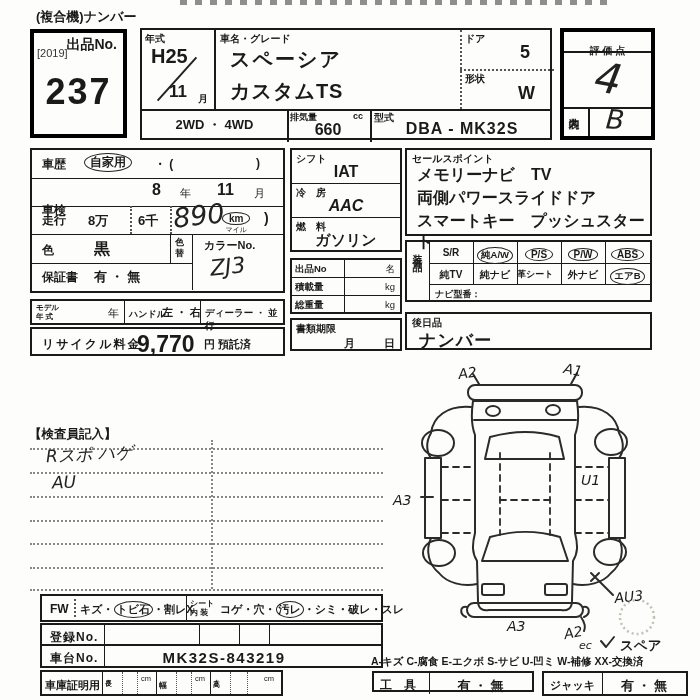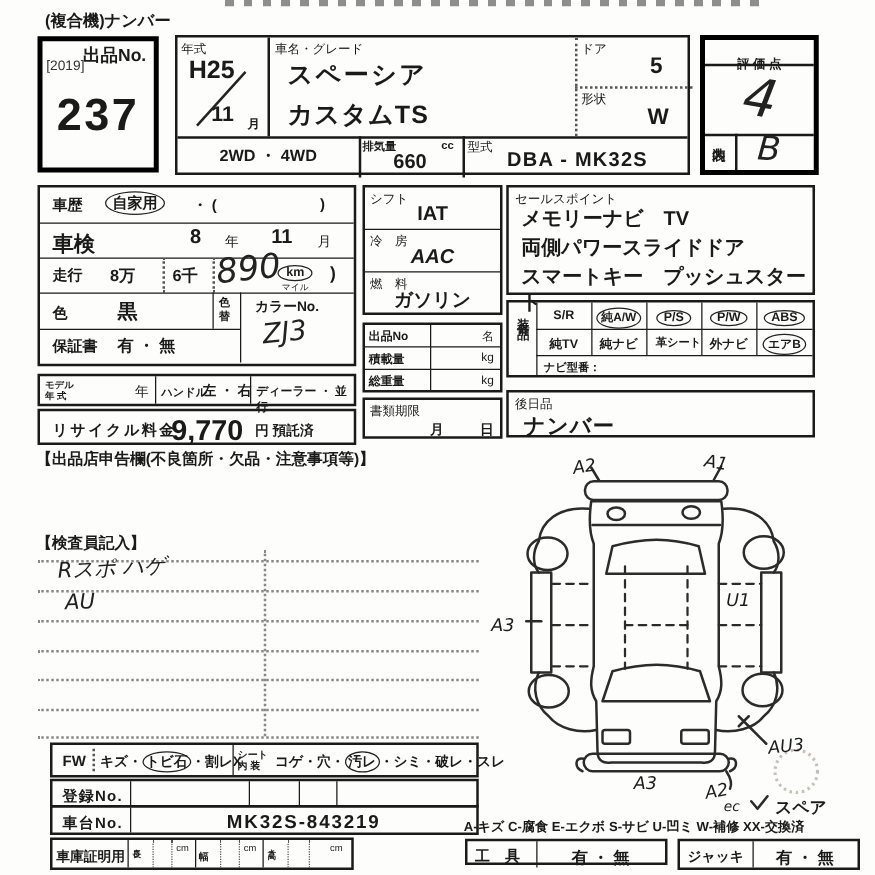--- a/index.html
+++ b/index.html
@@ -2,21 +2,21 @@
 <html><head>
 <meta charset="utf-8">
 <style>
   html,body{margin:0;padding:0;background:#e8e8e8;}
   #sheet{position:relative;width:700px;height:700px;background:#fdfdfb;overflow:hidden;
          font-family:"Liberation Sans","DejaVu Sans",sans-serif;color:#1a1a1a;}
   .abs{position:absolute;}
   .bx{position:absolute;border:2px solid #1a1a1a;box-sizing:border-box;}
   .bx3{position:absolute;border:4px solid #000;box-sizing:border-box;}
   .b{font-weight:bold;}
-  .lbl{font-size:10px;font-weight:normal;}
+  .lbl{font-size:10px;font-weight:bold;}
   .hand{font-family:"DejaVu Sans",sans-serif;font-style:italic;color:#222;}
   .circ{display:inline-block;border:1.6px solid #222;border-radius:50%;padding:0 5px;}
   .vln{position:absolute;border-left:1.5px solid #1a1a1a;}
   .vln2{position:absolute;border-left:2px solid #1a1a1a;}
   .hln{position:absolute;border-top:1.5px solid #1a1a1a;}
   .hln2{position:absolute;border-top:2px solid #1a1a1a;}
   .dotv{position:absolute;border-left:2px dotted #555;}
   .doth{position:absolute;border-top:2px dotted #555;}
   .dotrow{position:absolute;border-top:2px dotted #888;width:353px;left:30px;}
   .vert{writing-mode:vertical-rl;text-orientation:upright;}
@@ -85,21 +85,21 @@
     <div class="hln" style="left:0;top:84px;width:100%;"></div>
     <div class="hln" style="left:0;top:113px;width:160px;"></div>
     <div class="vln" style="left:138px;top:84px;height:29px;"></div>
     <div class="vln" style="left:160px;top:84px;height:56px;"></div>
 
     <div class="abs b" style="left:10px;top:6px;font-size:12px;">車歴</div>
     <div class="abs circ b" style="left:52px;top:3px;font-size:12px;">自家用</div>
     <div class="abs b" style="left:122px;top:6px;font-size:12px;">・ (</div>
     <div class="abs b" style="left:224px;top:6px;font-size:12px;">)</div>
 
-    <div class="abs b" style="left:10px;top:34px;font-size:17px;">車検</div>
+    <div class="abs b" style="left:10px;top:52px;font-size:12px;">車検</div>
     <div class="abs b" style="left:120px;top:31px;font-size:16px;">8</div>
     <div class="abs" style="left:148px;top:36px;font-size:11px;">年</div>
     <div class="abs b" style="left:185px;top:31px;font-size:16px;">11</div>
     <div class="abs" style="left:222px;top:36px;font-size:11px;">月</div>
 
     <div class="abs b" style="left:10px;top:62px;font-size:12px;">走行</div>
     <div class="abs b" style="left:56px;top:62px;font-size:13px;">8万</div>
     <div class="dotv" style="left:98px;top:56px;height:28px;"></div>
     <div class="abs b" style="left:106px;top:62px;font-size:13px;">6千</div>
     <div class="dotv" style="left:138px;top:56px;height:28px;"></div>
@@ -135,21 +135,20 @@
     <div class="vln" style="left:168px;top:0;height:22px;"></div>
     <div class="abs b" style="left:173px;top:6px;font-size:9.5px;">ディーラー ・ 並行</div>
   </div>
 
   <div class="bx" style="left:30px;top:327px;width:255px;height:29px;border-width:2.5px;">
     <div class="abs b" style="left:10px;top:7px;font-size:12px;letter-spacing:2px;">リサイクル料金</div>
     <div class="abs b" style="left:105px;top:2px;font-size:23px;">9,770</div>
     <div class="abs b" style="left:172px;top:8px;font-size:11px;">円 預託済</div>
   </div>
 
-  <div class="abs b" style="left:29px;top:359px;font-size:12.5px;">【出品店申告欄(不良箇所・欠品・注意事項等)】</div>
 
   <div class="bx" style="left:290px;top:148px;width:112px;height:104px;border-width:2.5px;">
     <div class="hln" style="left:0;top:33px;width:100%;"></div>
     <div class="hln" style="left:0;top:67px;width:100%;"></div>
     <div class="abs lbl" style="left:4px;top:2px;">シフト</div>
     <div class="abs b" style="left:0;top:13px;width:100%;text-align:center;font-size:16px;">IAT</div>
     <div class="abs lbl" style="left:4px;top:36px;">冷　房</div>
     <div class="abs b" style="left:0;top:47px;width:100%;text-align:center;font-size:16px;font-style:italic;">AAC</div>
     <div class="abs lbl" style="left:4px;top:70px;">燃　料</div>
     <div class="abs b" style="left:0;top:81px;width:100%;text-align:center;font-size:15px;">ガソリン</div>
@@ -189,21 +188,21 @@
     <div class="vln" style="left:110px;top:0;height:42px;"></div>
     <div class="vln" style="left:154px;top:0;height:42px;"></div>
     <div class="vln" style="left:198px;top:0;height:42px;"></div>
     <div class="abs b" style="left:22px;top:5px;width:44px;text-align:center;font-size:10px;">S/R</div>
     <div class="abs" style="left:66px;top:2px;width:44px;text-align:center;"><span class="circ b" style="font-size:9.5px;padding:1px 3px;">純A/W</span></div>
     <div class="abs" style="left:110px;top:2px;width:44px;text-align:center;"><span class="circ b" style="font-size:10px;">P/S</span></div>
     <div class="abs" style="left:154px;top:2px;width:44px;text-align:center;"><span class="circ b" style="font-size:10px;">P/W</span></div>
     <div class="abs" style="left:198px;top:2px;width:45px;text-align:center;"><span class="circ b" style="font-size:10px;">ABS</span></div>
     <div class="abs b" style="left:22px;top:26px;width:44px;text-align:center;font-size:10px;">純TV</div>
     <div class="abs b" style="left:66px;top:26px;width:44px;text-align:center;font-size:10px;">純ナビ</div>
-    <div class="abs b" style="left:110px;top:26px;width:44px;text-align:right;font-size:9px;">革シート</div>
+    <div class="abs b" style="left:110px;top:26px;width:44px;text-align:left;font-size:9px;">革シート</div>
     <div class="abs b" style="left:154px;top:26px;width:44px;text-align:center;font-size:10px;">外ナビ</div>
     <div class="abs" style="left:198px;top:23px;width:45px;text-align:center;"><span class="circ b" style="font-size:9.5px;padding:1px 3px;">エアB</span></div>
     <div class="abs b" style="left:28px;top:46px;font-size:9px;">ナビ型番：</div>
   </div>
 
   <div class="bx" style="left:405px;top:312px;width:247px;height:38px;border-width:2.5px;">
     <div class="abs lbl" style="left:5px;top:2px;">後日品</div>
     <div class="abs b" style="left:12px;top:15px;font-size:17px;letter-spacing:1px;">ナンバー</div>
   </div>
 
@@ -306,21 +305,21 @@
   <div class="bx" style="left:40px;top:623px;width:343px;height:23px;">
     <div class="abs b" style="left:8px;top:4px;font-size:12px;letter-spacing:1px;">登録No.</div>
     <div class="vln" style="left:62px;top:0;height:19px;"></div>
     <div class="vln" style="left:157px;top:0;height:19px;"></div>
     <div class="vln" style="left:197px;top:0;height:19px;"></div>
     <div class="vln" style="left:227px;top:0;height:19px;"></div>
   </div>
   <div class="bx" style="left:40px;top:644px;width:343px;height:24px;">
     <div class="abs b" style="left:8px;top:4px;font-size:12px;letter-spacing:1px;">車台No.</div>
     <div class="vln" style="left:62px;top:0;height:20px;"></div>
-    <div class="abs b" style="left:62px;top:3px;width:240px;text-align:center;font-size:15px;letter-spacing:1.5px;margin-left:19px;">MK32S-843219</div>
+    <div class="abs b" style="left:62px;top:3px;width:240px;text-align:center;font-size:15px;letter-spacing:1.5px;">MK32S-843219</div>
   </div>
 
   <div class="bx" style="left:40px;top:670px;width:243px;height:26px;">
     <div class="abs b" style="left:3px;top:6px;font-size:11px;">車庫証明用</div>
     <div class="vln" style="left:60px;top:0;height:22px;"></div>
     <div class="abs b vert" style="left:63px;top:2px;font-size:7px;line-height:1;">長さ</div>
     <div class="dotv" style="left:80px;top:0;height:22px;border-left-width:1px;"></div>
     <div class="dotv" style="left:95px;top:0;height:22px;border-left-width:1px;"></div>
     <div class="abs" style="left:99px;top:2px;font-size:7.5px;">cm</div>
     <div class="vln" style="left:114px;top:0;height:22px;"></div>

